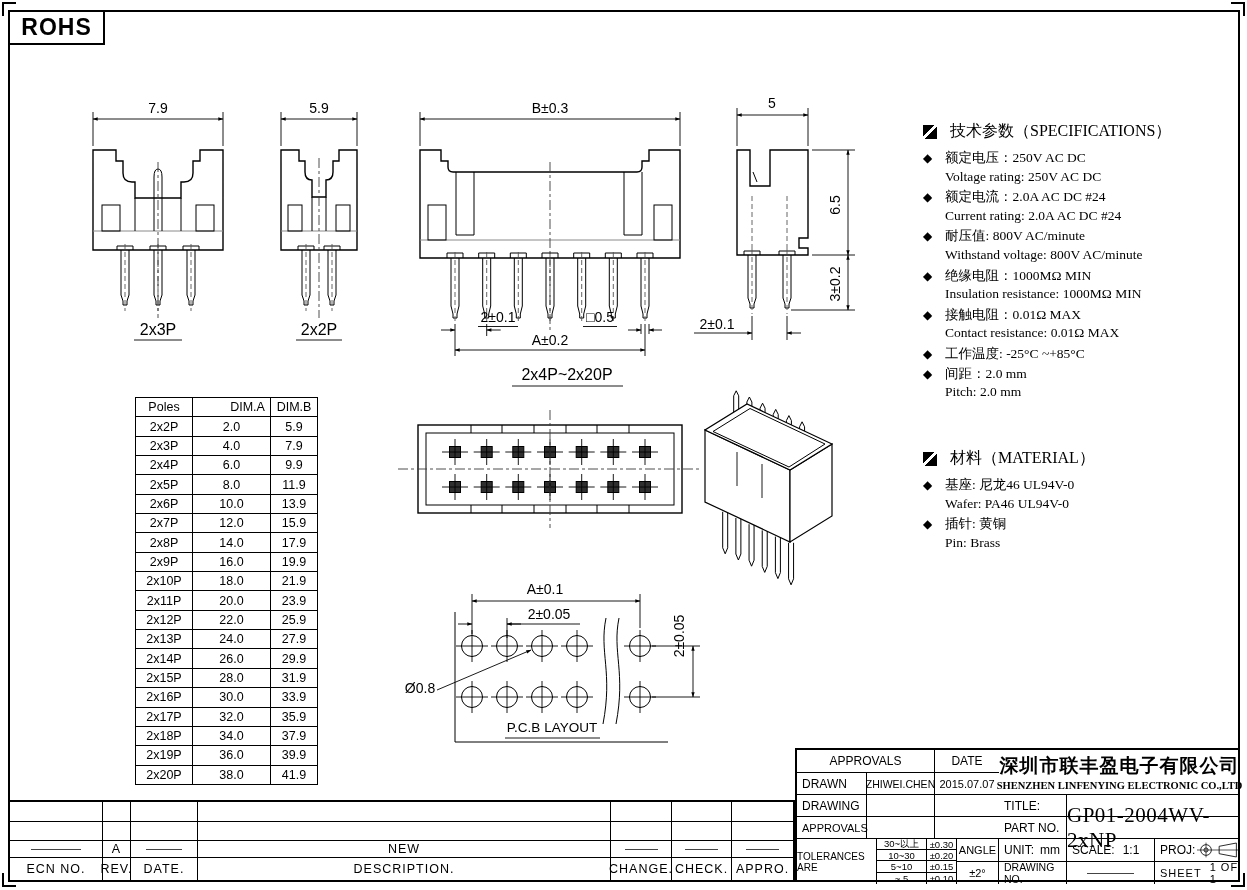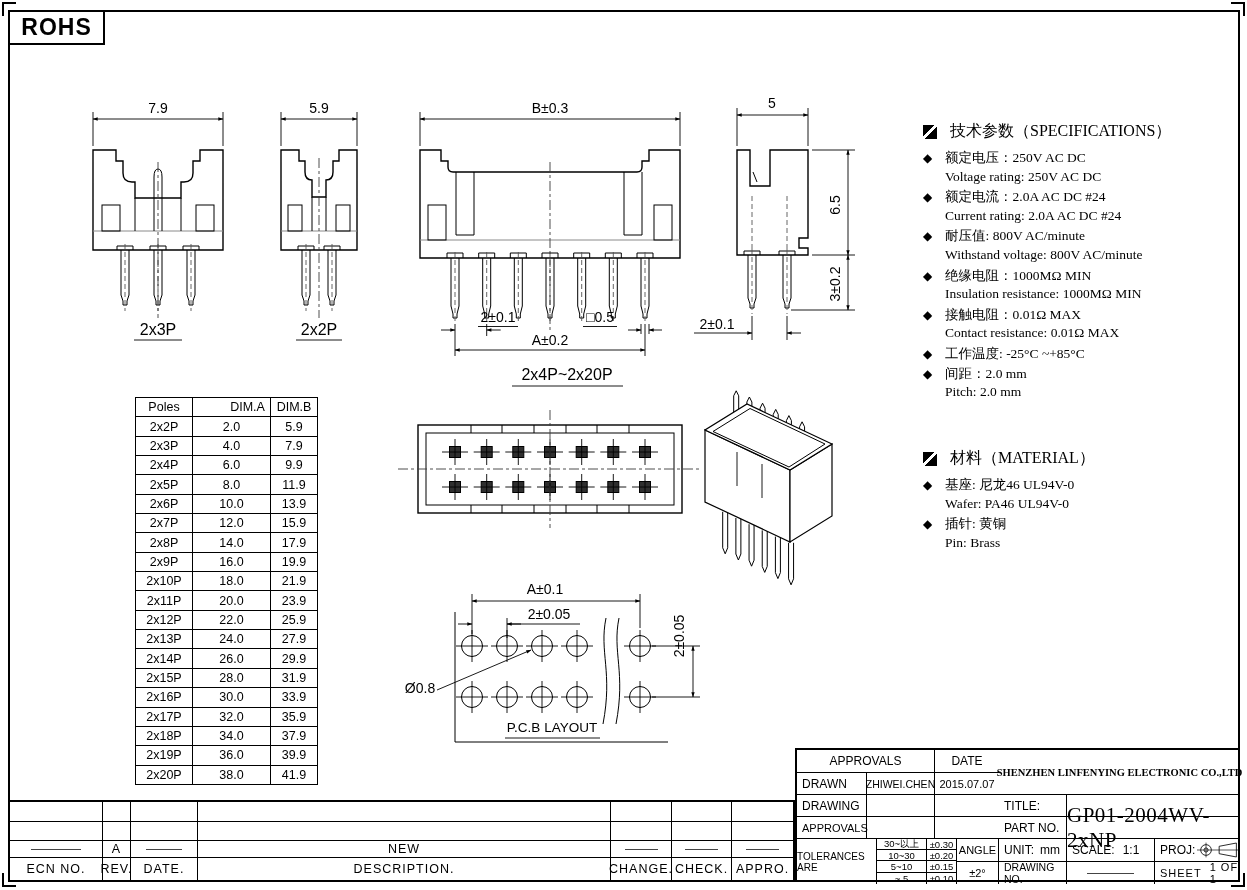--- a/index.html
+++ b/index.html
@@ -584,20 +584,21 @@
     <div class="tb-cell ctr tol-mini" style="left:130px;top:89px;width:30px;height:11px">±0.30</div>
     <div class="tb-cell ctr tol-mini" style="left:80px;top:100px;width:50px;height:11px">10~30</div>
     <div class="tb-cell ctr tol-mini" style="left:130px;top:100px;width:30px;height:11px">±0.20</div>
     <div class="tb-cell ctr tol-mini" style="left:80px;top:111px;width:50px;height:12px">5~10</div>
     <div class="tb-cell ctr tol-mini" style="left:130px;top:111px;width:30px;height:12px">±0.15</div>
     <div class="tb-cell ctr no-b tol-mini" style="left:80px;top:123px;width:50px;height:11px">~ 5</div>
     <div class="tb-cell ctr no-b tol-mini" style="left:130px;top:123px;width:30px;height:11px">±0.10</div>
     <div class="tb-cell ctr" style="left:160px;top:89px;width:42px;height:23px;font-size:11px">ANGLE</div>
     <div class="tb-cell ctr no-b" style="left:160px;top:112px;width:42px;height:22px;font-size:11px">±2°</div>
     <div class="tb-cell ctr no-r company" style="left:202px;top:0;width:241px;height:45px">
+      <span class="cn">深圳市联丰盈电子有限公司</span>
       <span class="en">SHENZHEN LINFENYING ELECTRONIC CO.,LTD</span>
     </div>
     <div class="tb-cell" style="left:202px;top:45px;width:68px;height:22px">TITLE:</div>
     <div class="tb-cell no-r" style="left:270px;top:45px;width:173px;height:22px"></div>
     <div class="tb-cell" style="left:202px;top:67px;width:68px;height:22px;font-size:12px">PART  NO.</div>
     <div class="tb-cell ctr no-r partno" style="left:270px;top:67px;width:173px;height:22px">GP01-2004WV-2xNP</div>
     <div class="tb-cell" style="left:202px;top:89px;width:68px;height:23px;gap:6px">
       <span>UNIT:</span>
       <span>mm</span>
     </div>

